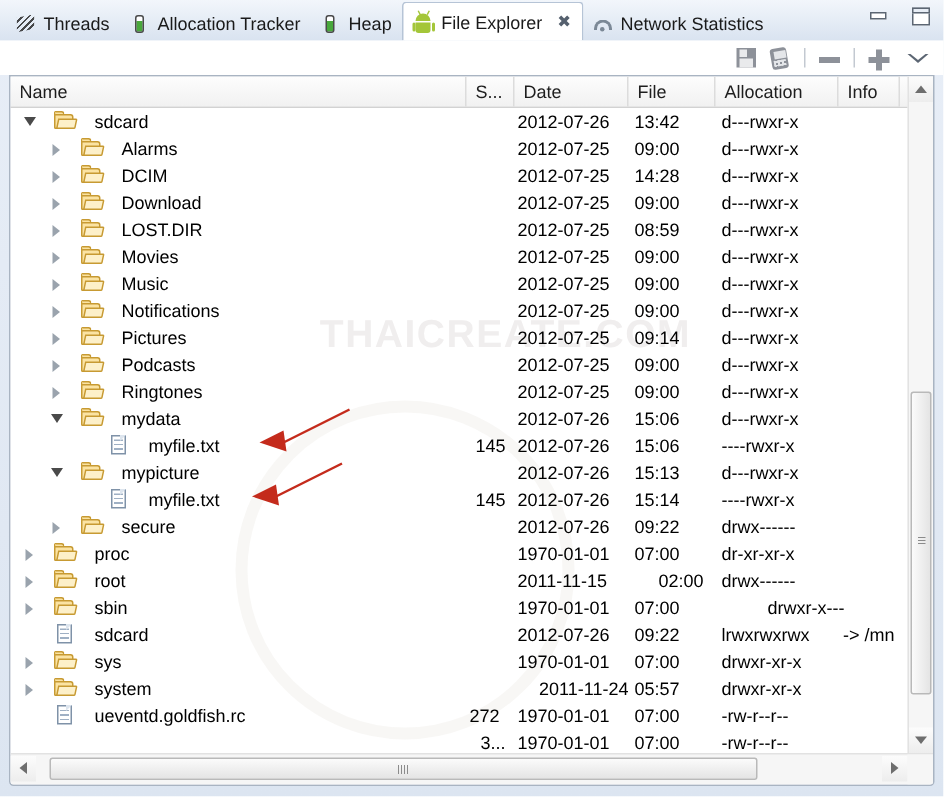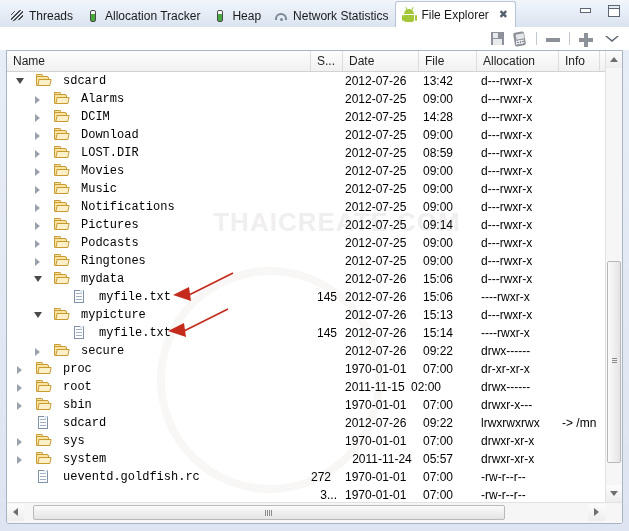--- a/index.html
+++ b/index.html
@@ -294,21 +294,21 @@
   }
 
   .row {
     position: absolute;
     left: 0; width: 598px; height: 18px;
     line-height: 18px;
     white-space: nowrap;
   }
   .c-name {
     position: absolute; top: 0; height: 18px;
-    display: flex; align-items: center; gap: 8px; font-family: Liberation Mono, monospace;
+    display: flex; align-items: center; gap: 8px;
   }
   .twisty {
     width: 14px; height: 18px; position: relative; flex: 0 0 14px; cursor: default;
   }
   .twisty.collapsed::before {
     content: ""; position: absolute; left: 4px; top: 5.5px;
     width: 0; height: 0;
     border-top: 4px solid transparent;
     border-bottom: 4px solid transparent;
     border-left: 5px solid #9aa3ad;
@@ -481,38 +481,38 @@
     </div>
 
     <div class="tab">
       <span class="ticon ic-heap"></span>
       <span class="tlabel">Allocation Tracker</span>
     </div>
 
     <div class="tab">
       <span class="ticon ic-heap"></span>
       <span class="tlabel">Heap</span>
-    </div>
-
-    <div class="tab">
-      <span class="ticon ic-net"></span>
-      <span class="tlabel">Network Statistics</span>
     </div>
 
     <div class="tab active">
       <span class="ticon ic-android">
         <span class="ant-l"></span>
           <span class="ant-r"></span>
         <span class="head"></span>
           <span class="body"></span>
         <span class="arm-l"></span>
           <span class="arm-r"></span>
       </span>
       <span class="tlabel">File Explorer</span>
       <span class="tclose">✖</span>
+    </div>
+
+    <div class="tab">
+      <span class="ticon ic-net"></span>
+      <span class="tlabel">Network Statistics</span>
     </div>
 
     <div class="wincontrols">
       <div class="wc wc-min"></div>
       <div class="wc wc-max"></div>
     </div>
   </div>
 
   <div class="toolbar">
     <div class="tbar-inner">
@@ -829,38 +829,38 @@
               <span class="twisty collapsed"></span>
               <span class="ficon folder">
                 <span class="tab2"></span>
                 <span class="back"></span>
                 <span class="front"></span>
               </span>
               <span class="nm">root</span>
             </div>
             <div class="c-size" style="left: 298px; width: 32px; text-align: right;"></div>
             <div class="c-date" style="left: 338px; width: 74px; text-align: left;">2011-11-15</div>
-            <div class="c-time" style="left: 404px; width: 54px; text-align: left;">02:00</div>
+            <div class="c-time" style="left: 420px; width: 54px; text-align: center;">02:00</div>
             <div class="c-perm" style="left: 474px; width: 82px; text-align: left;">drwx------</div>
             <div class="c-info" style="left: 555px; width: 44px; text-align: left;"></div>
           </div>
           <div class="row" style="top: 324px;">
             <div class="c-name" style="left: 6px;">
               <span class="twisty collapsed"></span>
               <span class="ficon folder">
                 <span class="tab2"></span>
                 <span class="back"></span>
                 <span class="front"></span>
               </span>
               <span class="nm">sbin</span>
             </div>
             <div class="c-size" style="left: 298px; width: 32px; text-align: right;"></div>
             <div class="c-date" style="left: 338px; width: 74px; text-align: left;">1970-01-01</div>
             <div class="c-time" style="left: 416px; width: 54px; text-align: left;">07:00</div>
-            <div class="c-perm" style="left: 474px; width: 82px; text-align: left;">drwxr-x---</div>
+            <div class="c-perm" style="left: 474px; width: 82px; text-align: right;">drwxr-x---</div>
             <div class="c-info" style="left: 555px; width: 44px; text-align: left;"></div>
           </div>
           <div class="row" style="top: 342px;">
             <div class="c-name" style="left: 6px;">
               <span class="twisty"></span>
               <span class="ficon file">
                 <span class="page"></span>
                 <span class="lines"></span>
                 <span class="corner"></span>
               </span>
@@ -892,36 +892,36 @@
             <div class="c-name" style="left: 6px;">
               <span class="twisty collapsed"></span>
               <span class="ficon folder">
                 <span class="tab2"></span>
                 <span class="back"></span>
                 <span class="front"></span>
               </span>
               <span class="nm">system</span>
             </div>
             <div class="c-size" style="left: 298px; width: 32px; text-align: right;"></div>
-            <div class="c-date" style="left: 338px; width: 74px; text-align: center;">2011-11-24</div>
+            <div class="c-date" style="left: 338px; width: 74px; text-align: right;">2011-11-24</div>
             <div class="c-time" style="left: 416px; width: 54px; text-align: left;">05:57</div>
             <div class="c-perm" style="left: 474px; width: 82px; text-align: left;">drwxr-xr-x</div>
             <div class="c-info" style="left: 555px; width: 44px; text-align: left;"></div>
           </div>
           <div class="row" style="top: 396px;">
             <div class="c-name" style="left: 6px;">
               <span class="twisty"></span>
               <span class="ficon file">
                 <span class="page"></span>
                 <span class="lines"></span>
                 <span class="corner"></span>
               </span>
               <span class="nm">ueventd.goldfish.rc</span>
             </div>
-            <div class="c-size" style="left: 298px; width: 32px; text-align: center;">272</div>
+            <div class="c-size" style="left: 306px; width: 32px; text-align: left;">272</div>
             <div class="c-date" style="left: 338px; width: 74px; text-align: left;">1970-01-01</div>
             <div class="c-time" style="left: 416px; width: 54px; text-align: left;">07:00</div>
             <div class="c-perm" style="left: 474px; width: 82px; text-align: left;">-rw-r--r--</div>
             <div class="c-info" style="left: 555px; width: 44px; text-align: left;"></div>
           </div>
           <div class="row" style="top: 414px;">
             <div class="c-size" style="left: 298px; width: 32px; text-align: right;">3...</div>
             <div class="c-date" style="left: 338px; width: 74px; text-align: left;">1970-01-01</div>
             <div class="c-time" style="left: 416px; width: 54px; text-align: left;">07:00</div>
             <div class="c-perm" style="left: 474px; width: 82px; text-align: left;">-rw-r--r--</div>

